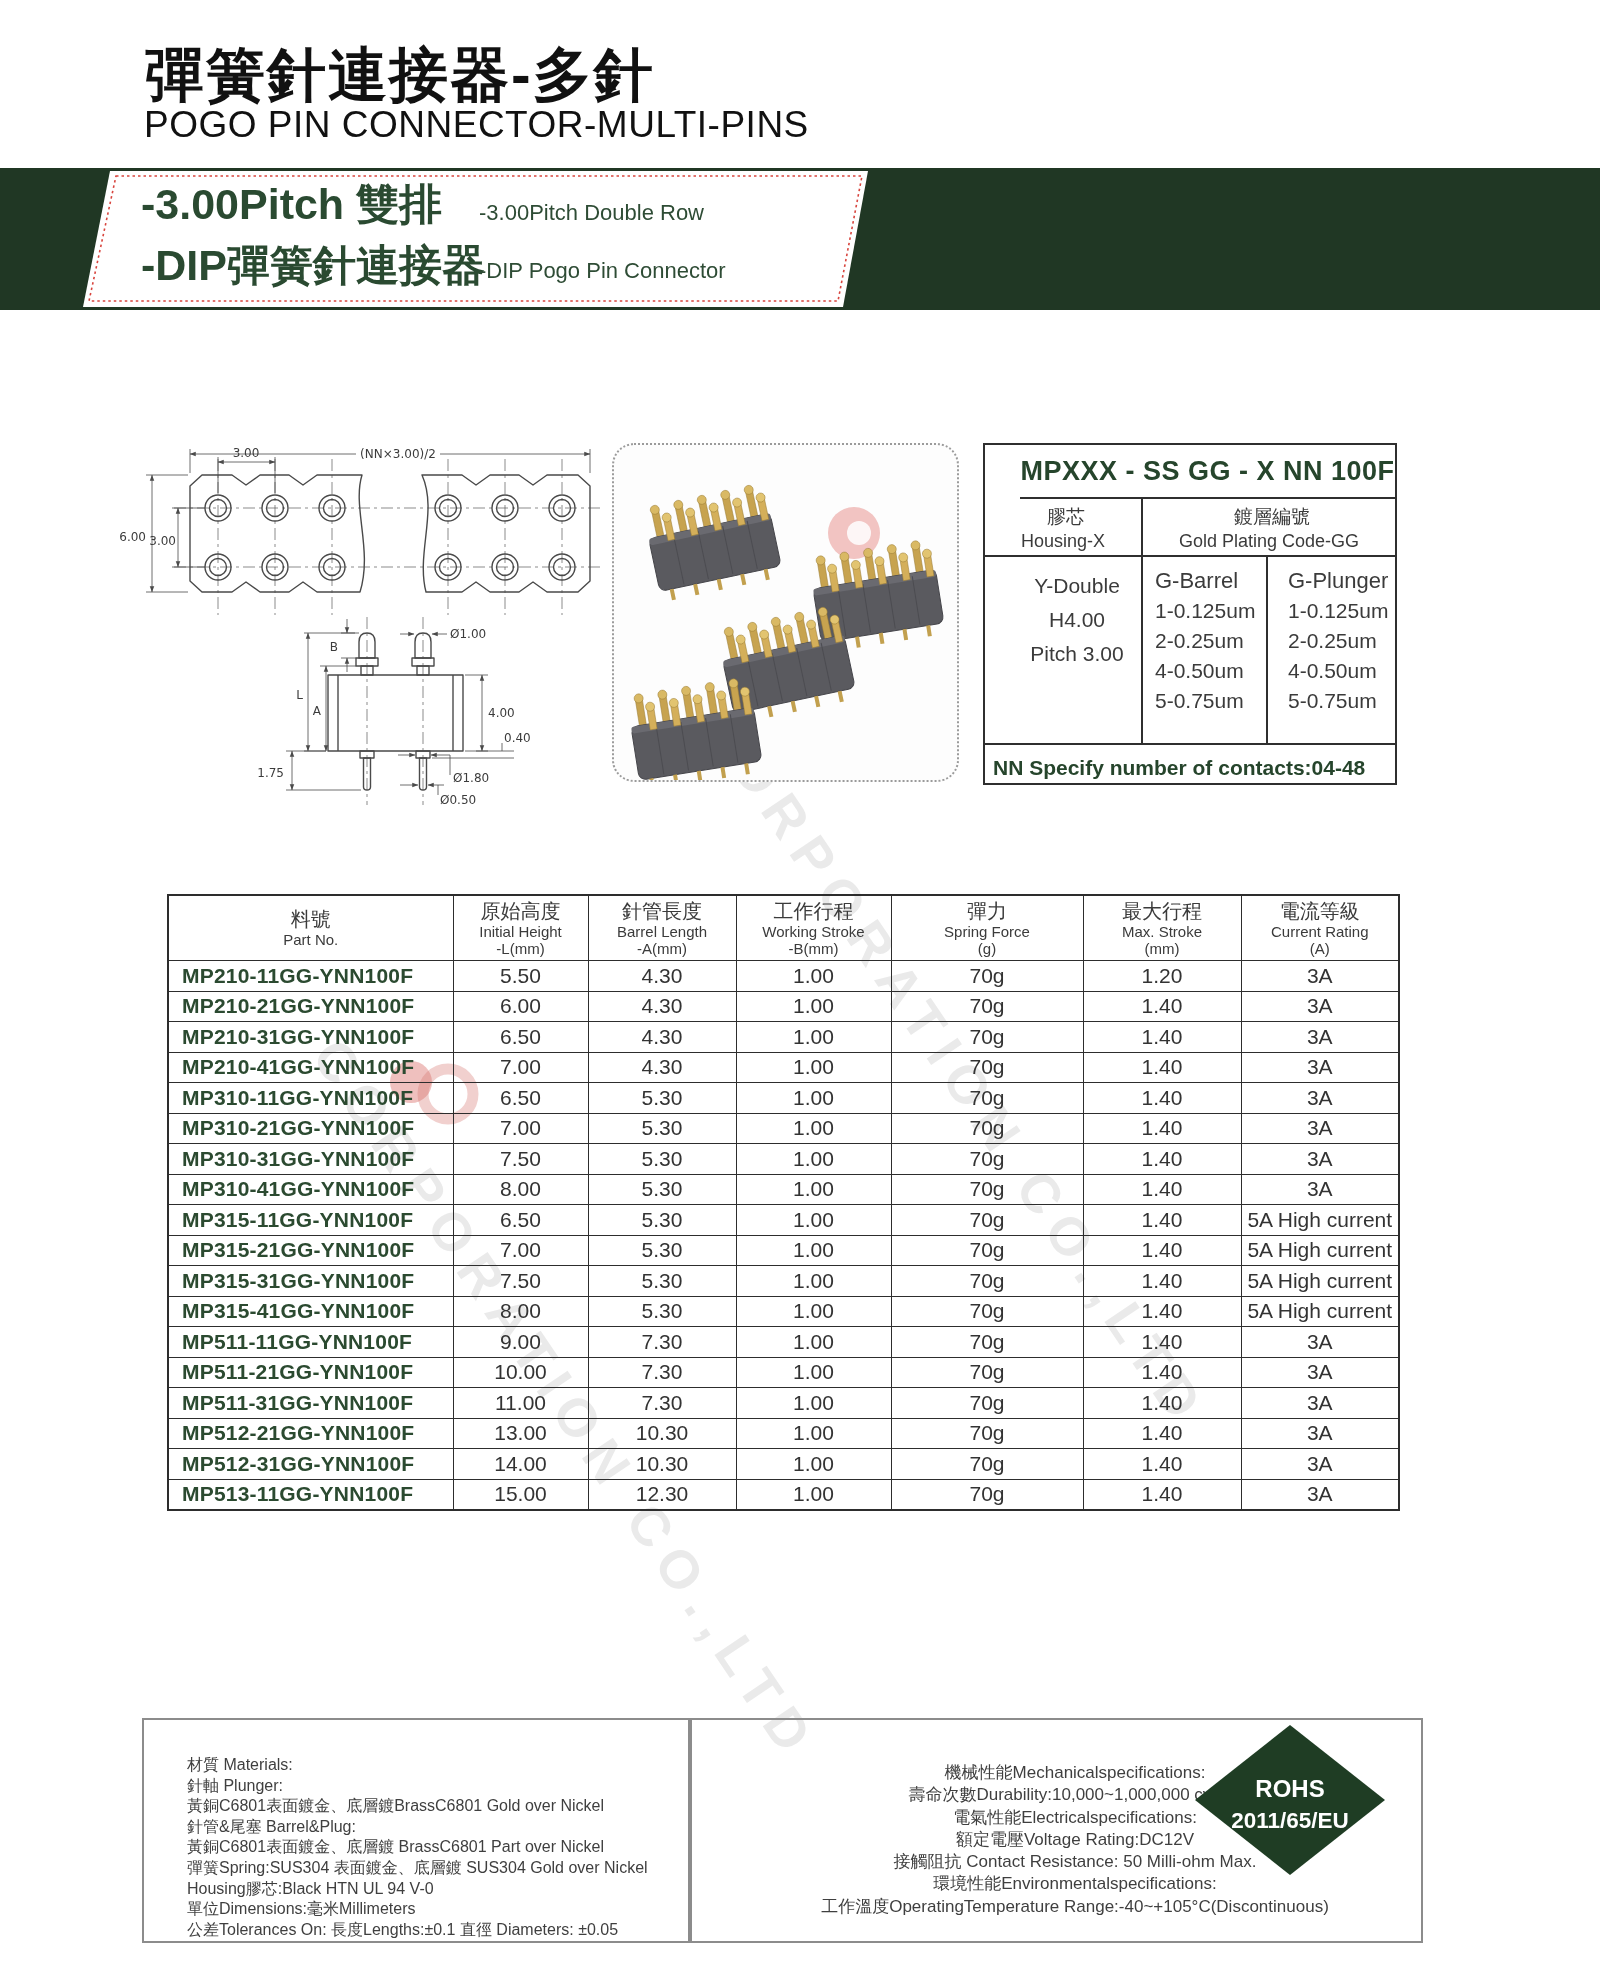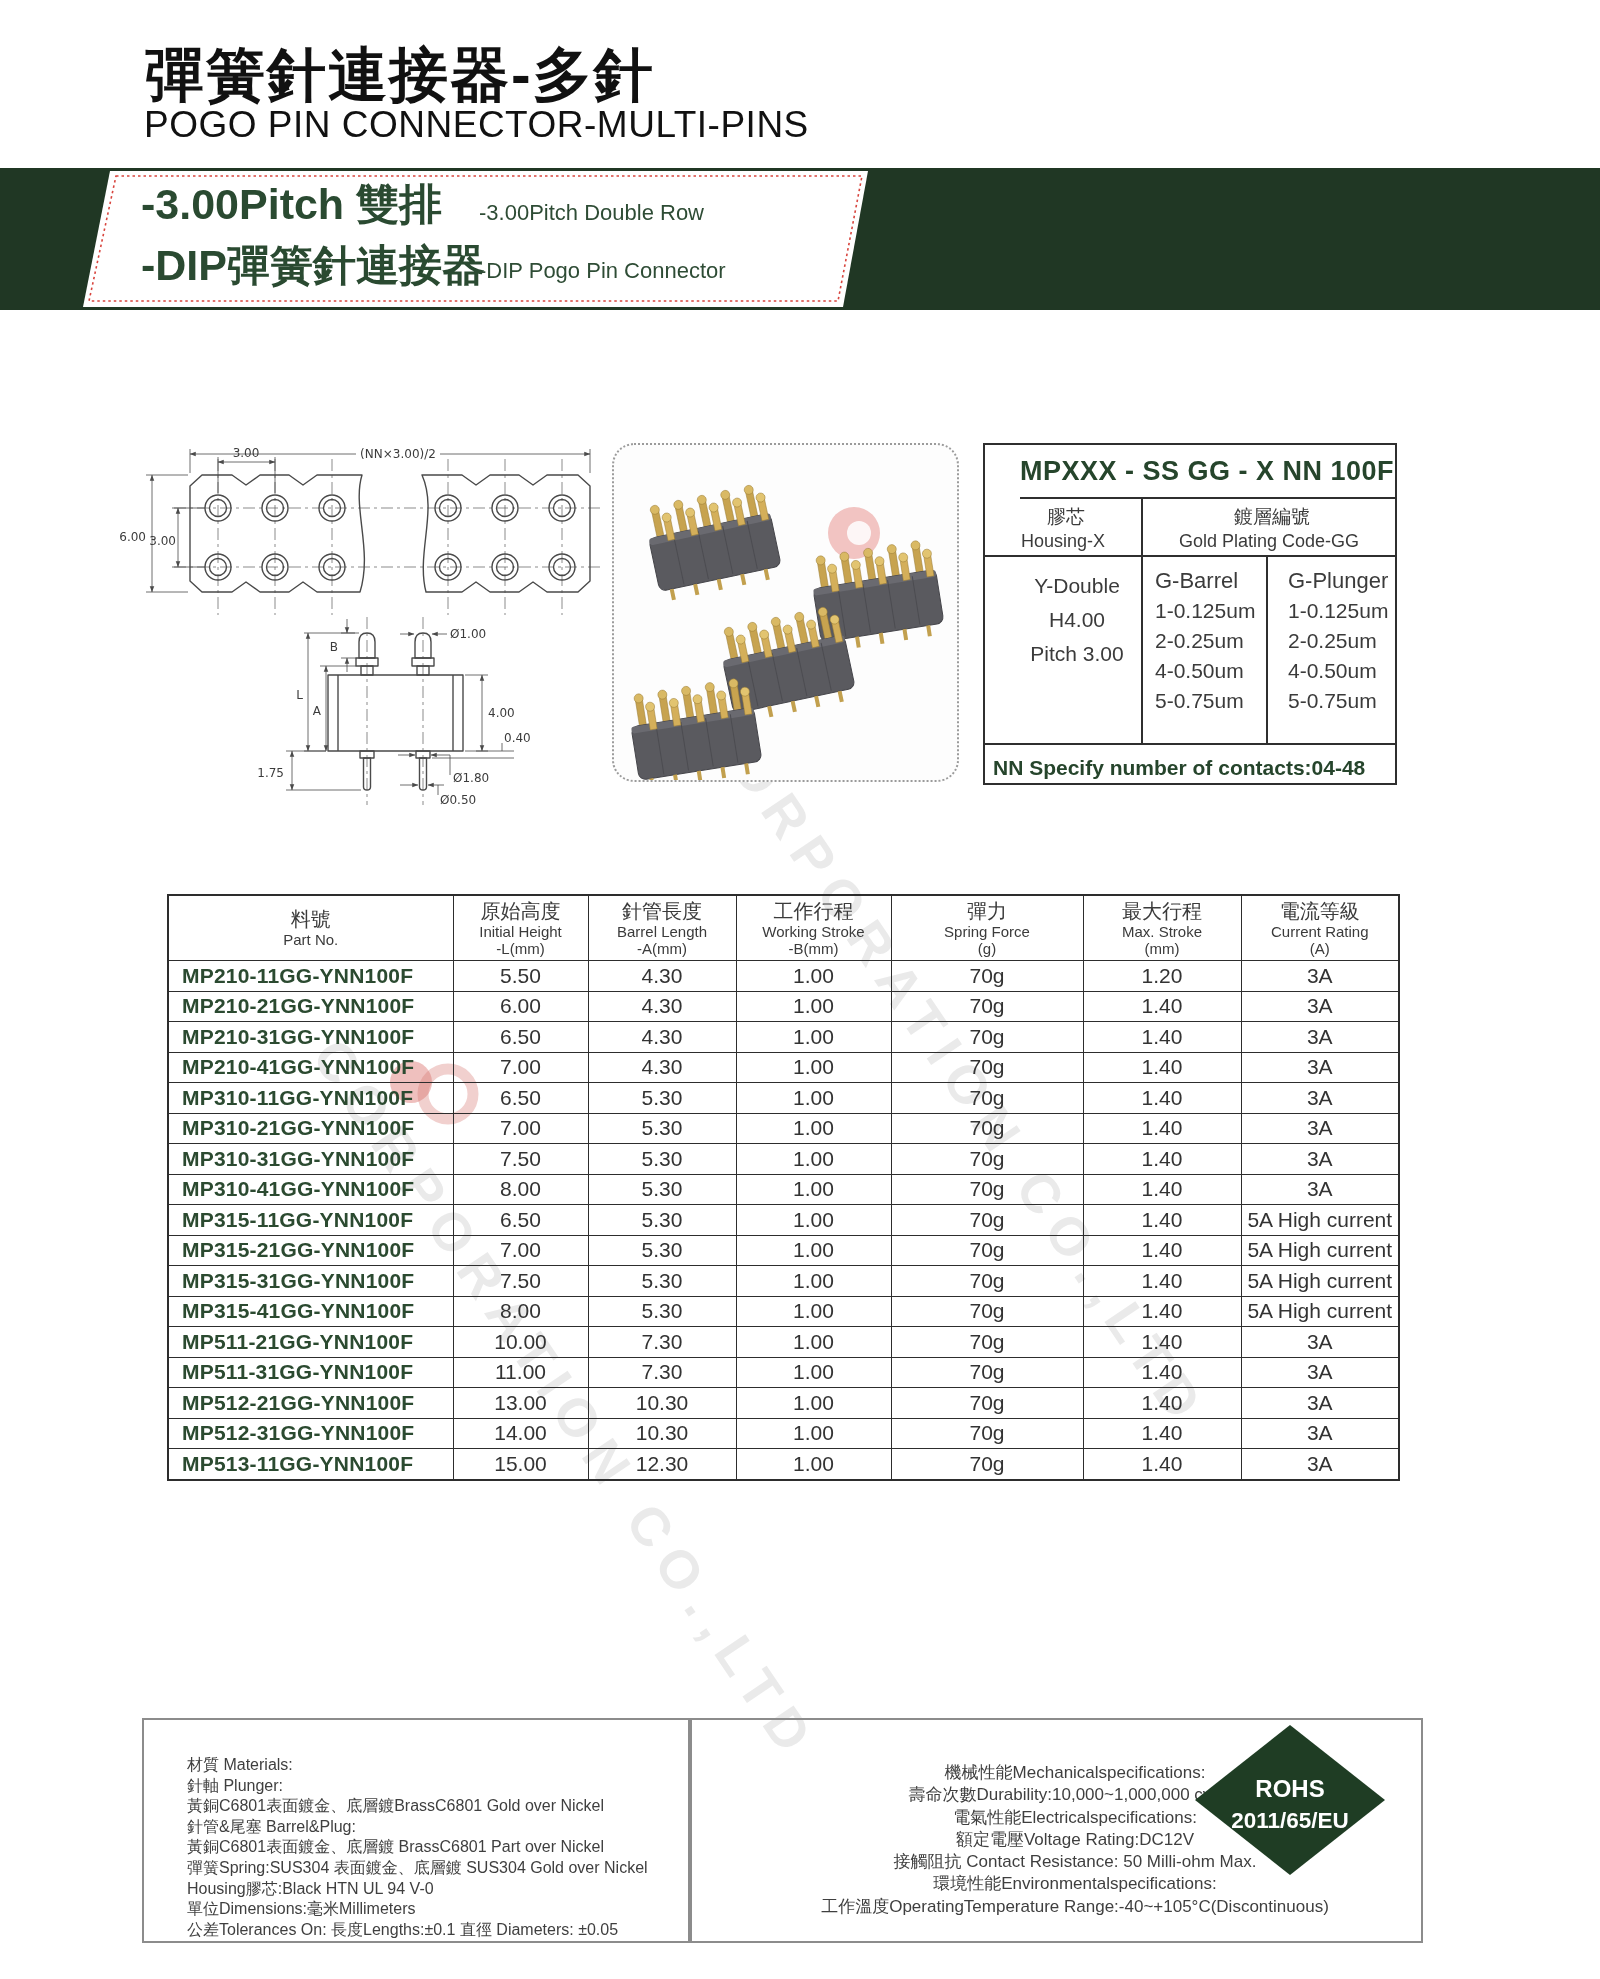--- a/index.html
+++ b/index.html
@@ -22,21 +22,21 @@
   
   .drawing{left:110px;top:345px;width:500px;height:500px;}
   .drawing text{font-family:"DejaVu Sans",sans-serif;font-size:12px;fill:#3c3c3c;}
   .ol{fill:none;stroke:#4a4a4a;stroke-width:1.4;stroke-linejoin:round;}
   .dim{stroke:#4a4a4a;stroke-width:.8;fill:none;}
   .cl{stroke:#5a5a5a;stroke-width:.7;fill:none;stroke-dasharray:12 4 3 4;}
   
   .photo-box{left:612px;top:443px;width:343px;height:335px;border:2px dotted #9b9b9b;border-radius:22px;overflow:hidden;background:#fdfdfd;}
   
   .pc-box{left:983px;top:443px;width:414px;height:342px;border:2px solid #2f2f2f;box-sizing:border-box;background:transparent;}
-  .pc-title{height:52px;line-height:52px;border-bottom:2px solid #2f2f2f;text-align:left;font-size:27px;font-weight:800;color:#26452c;letter-spacing:.5px;margin-left:35px;}
+  .pc-title{height:52px;line-height:52px;border-bottom:2px solid #2f2f2f;text-align:center;font-size:27px;font-weight:800;color:#26452c;letter-spacing:.5px;margin-left:35px;}
   .pc-head{display:flex;height:56px;border-bottom:2px solid #2f2f2f;text-align:center;color:#3b3b3b;}
   .pc-head-left{width:158px;border-right:2px solid #2f2f2f;padding-top:5px;box-sizing:border-box;}
   .pc-head-right{flex:1;padding-top:5px;}
   .pc-cn{font-size:19px;padding-left:6px;}
   .pc-en{font-size:18px;margin-top:1px;}
   .pc-body{display:flex;height:186px;border-bottom:2px solid #2f2f2f;color:#3b3b3b;}
   .pc-cell-housing{width:158px;border-right:2px solid #2f2f2f;box-sizing:border-box;text-align:center;padding-top:12px;font-size:21px;line-height:34px;padding-left:28px;}
   .pc-cell-barrel{width:125px;border-right:2px solid #2f2f2f;box-sizing:border-box;padding:9px 0 0 12px;}
   .pc-cell-plunger{flex:1;padding:9px 0 0 20px;}
   .pc-opt-title{font-size:22px;line-height:30px;}
@@ -462,20 +462,29 @@
       <tr>
         <td class="partno">MP315-41GG-YNN100F</td>
         <td class="val">8.00</td>
         <td class="val">5.30</td>
         <td class="val">1.00</td>
         <td class="val">70g</td>
         <td class="val">1.40</td>
         <td class="val">5A High current</td>
       </tr>
       <tr>
+        <td class="partno">MP511-11GG-YNN100F</td>
+        <td class="val">9.00</td>
+        <td class="val">7.30</td>
+        <td class="val">1.00</td>
+        <td class="val">70g</td>
+        <td class="val">1.40</td>
+        <td class="val">3A</td>
+      </tr>
+      <tr>
         <td class="partno">MP511-21GG-YNN100F</td>
         <td class="val">10.00</td>
         <td class="val">7.30</td>
         <td class="val">1.00</td>
         <td class="val">70g</td>
         <td class="val">1.40</td>
         <td class="val">3A</td>
       </tr>
       <tr>
         <td class="partno">MP511-31GG-YNN100F</td>

